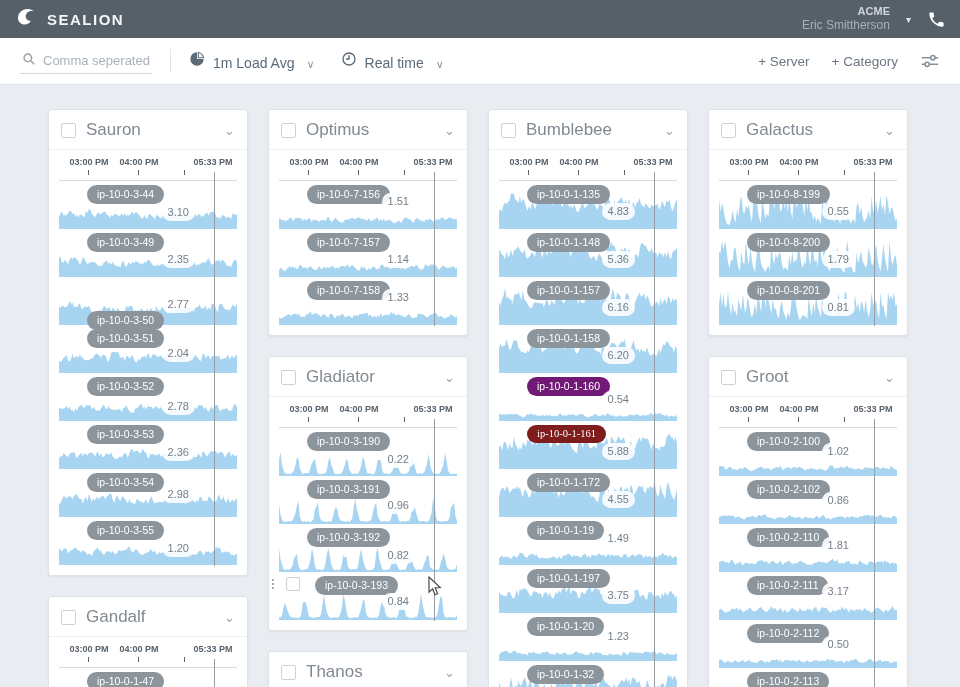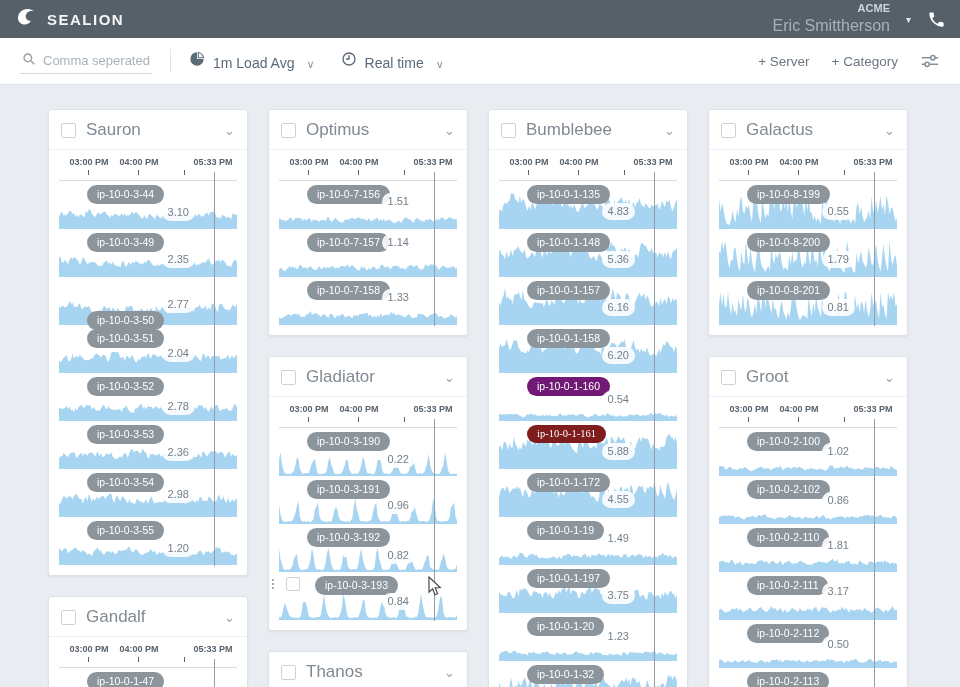--- a/index.html
+++ b/index.html
@@ -12,21 +12,21 @@
   
   .topbar {
     height:38px; background:#566069; display:flex; align-items:center;
     padding:0 14px; color:#fff;
   }
   .brand { display:flex; align-items:center; gap:9px; }
   .brand-name { font-size:15px; font-weight:bold; letter-spacing:1.5px; color:#f4f6f7; }
   .topbar-right { margin-left:auto; display:flex; align-items:center; gap:14px; }
   .user-block { text-align:right; line-height:1.25; }
   .user-org { font-size:11px; font-weight:bold; color:#cfd5da; }
-  .user-name { font-size:16px; color:#a9b1b8;margin-left:22px; }
+  .user-name { font-size:12px; color:#a9b1b8;margin-left:22px; }
   .user-caret { color:#dfe4e8; font-size:10px; padding:0 2px; cursor:pointer; }
   .phone-btn { display:flex; align-items:center; cursor:pointer; }
   
   .toolbar {
     height:47px; background:#fff; border-bottom:1px solid #dfe3e7;
     display:flex; align-items:center; padding:0 20px;
   }
   .search-wrap { display:flex; align-items:center; gap:7px; border-bottom:1px solid #d5dade; padding:3px 2px; width:132px; }
   .search-wrap input { border:none; outline:none; width:100%; font-size:13px; color:#5d6670; font-family:inherit; background:transparent; }
   .search-wrap input::placeholder { color:#a9b1b9; }
@@ -286,21 +286,21 @@
             </span>
             <span class="badge" style="bottom: 19px;">1.51</span>
           </div>
           <div class="row">
             <span class="pill" style="background: rgb(141, 149, 156);">ip-10-0-7-157</span>
             <span class="spark">
               <svg height="16" viewBox="0 0 178 16" preserveAspectRatio="none">
                 <path d="M0 16 L0.0 9.0 L1.5 6.5 L3.0 8.1 L4.5 9.6 L6.0 10.2 L7.5 8.0 L9.0 7.0 L10.5 4.9 L12.0 7.1 L13.5 5.1 L15.0 7.0 L16.5 6.2 L17.9 8.6 L19.4 6.5 L20.9 3.7 L22.4 4.6 L23.9 6.9 L25.4 6.4 L26.9 6.6 L28.4 7.6 L29.9 6.8 L31.4 4.7 L32.9 6.7 L34.4 8.3 L35.9 9.0 L37.4 9.1 L38.9 7.0 L40.4 5.2 L41.9 7.7 L43.4 7.9 L44.9 5.5 L46.4 7.1 L47.9 6.6 L49.4 6.4 L50.9 7.1 L52.4 5.1 L53.8 5.3 L55.3 6.8 L56.8 7.4 L58.3 6.1 L59.8 7.5 L61.3 5.2 L62.8 4.9 L64.3 4.9 L65.8 5.7 L67.3 4.5 L68.8 3.6 L70.3 6.5 L71.8 5.1 L73.3 4.3 L74.8 5.3 L76.3 7.1 L77.8 8.4 L79.3 9.3 L80.8 9.6 L82.3 5.1 L83.8 7.2 L85.3 5.7 L86.8 8.2 L88.3 9.5 L89.7 6.7 L91.2 8.7 L92.7 7.0 L94.2 5.3 L95.7 5.8 L97.2 8.4 L98.7 7.4 L100.2 7.9 L101.7 4.2 L103.2 3.6 L104.7 5.3 L106.2 6.8 L107.7 5.2 L109.2 5.7 L110.7 7.4 L112.2 7.7 L113.7 5.3 L115.2 5.1 L116.7 4.7 L118.2 4.8 L119.7 5.4 L121.2 7.2 L122.7 7.5 L124.2 6.7 L125.6 8.5 L127.1 8.1 L128.6 5.7 L130.1 4.8 L131.6 4.2 L133.1 4.2 L134.6 6.3 L136.1 4.9 L137.6 3.7 L139.1 5.9 L140.6 8.5 L142.1 8.0 L143.6 8.8 L145.1 6.2 L146.6 3.1 L148.1 5.0 L149.6 4.9 L151.1 3.9 L152.6 3.3 L154.1 3.7 L155.6 3.2 L157.1 4.9 L158.6 7.3 L160.1 8.7 L161.5 7.2 L163.0 5.3 L164.5 4.8 L166.0 5.9 L167.5 6.5 L169.0 7.5 L170.5 6.0 L172.0 6.4 L173.5 5.5 L175.0 5.5 L176.5 7.9 L178.0 5.8 L178 16 Z" fill="#a7d5f1"></path>
               </svg>
             </span>
-            <span class="badge" style="bottom: 26px;">1.14</span>
+            <span class="badge" style="bottom: 9px;">1.14</span>
           </div>
           <div class="row">
             <span class="pill" style="background: rgb(141, 149, 156);">ip-10-0-7-158</span>
             <span class="spark">
               <svg height="16" viewBox="0 0 178 16" preserveAspectRatio="none">
                 <path d="M0 16 L0.0 7.9 L1.5 9.2 L3.0 9.5 L4.5 8.1 L6.0 7.2 L7.5 6.5 L9.0 5.5 L10.5 5.3 L12.0 7.2 L13.5 5.4 L15.0 4.8 L16.5 4.7 L17.9 5.7 L19.4 4.4 L20.9 6.7 L22.4 7.9 L23.9 7.5 L25.4 8.6 L26.9 5.7 L28.4 5.5 L29.9 4.2 L31.4 2.1 L32.9 5.8 L34.4 5.0 L35.9 4.7 L37.4 3.7 L38.9 5.4 L40.4 6.3 L41.9 7.9 L43.4 5.9 L44.9 4.8 L46.4 6.5 L47.9 7.5 L49.4 9.3 L50.9 4.7 L52.4 4.9 L53.8 5.7 L55.3 8.5 L56.8 8.8 L58.3 5.9 L59.8 7.4 L61.3 6.1 L62.8 5.2 L64.3 5.3 L65.8 8.2 L67.3 7.7 L68.8 7.2 L70.3 6.8 L71.8 8.2 L73.3 9.2 L74.8 5.9 L76.3 6.9 L77.8 6.0 L79.3 7.1 L80.8 4.8 L82.3 5.4 L83.8 4.6 L85.3 5.0 L86.8 3.9 L88.3 3.5 L89.7 7.2 L91.2 5.5 L92.7 7.6 L94.2 8.4 L95.7 6.5 L97.2 8.8 L98.7 6.0 L100.2 8.2 L101.7 4.1 L103.2 7.4 L104.7 6.4 L106.2 5.7 L107.7 5.7 L109.2 6.3 L110.7 5.3 L112.2 3.1 L113.7 4.7 L115.2 4.0 L116.7 6.8 L118.2 5.3 L119.7 5.5 L121.2 6.3 L122.7 6.7 L124.2 6.9 L125.6 8.7 L127.1 7.4 L128.6 6.3 L130.1 4.8 L131.6 7.6 L133.1 8.7 L134.6 9.3 L136.1 8.2 L137.6 8.6 L139.1 4.3 L140.6 5.3 L142.1 4.9 L143.6 5.3 L145.1 6.0 L146.6 7.5 L148.1 8.5 L149.6 7.7 L151.1 5.8 L152.6 5.5 L154.1 4.8 L155.6 4.7 L157.1 3.8 L158.6 6.8 L160.1 8.1 L161.5 6.9 L163.0 7.5 L164.5 9.0 L166.0 9.5 L167.5 8.6 L169.0 7.9 L170.5 7.5 L172.0 5.0 L173.5 6.8 L175.0 7.3 L176.5 8.8 L178.0 7.1 L178 16 Z" fill="#a7d5f1"></path>
               </svg>
             </span>
             <span class="badge" style="bottom: 19px;">1.33</span>
           </div>

